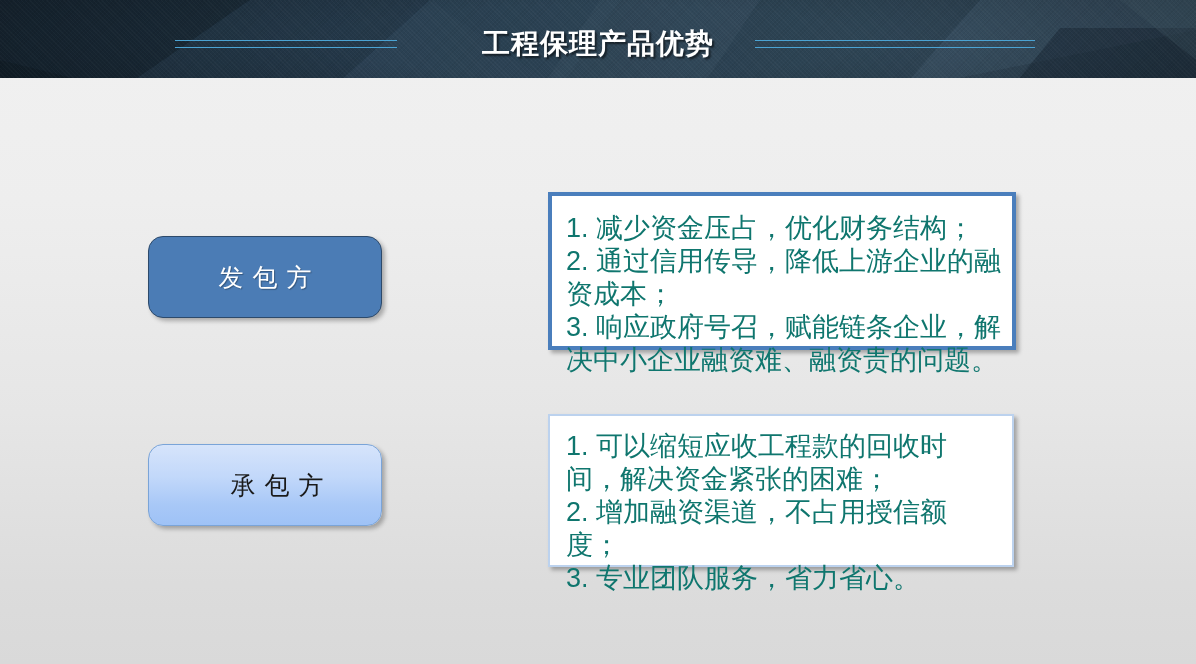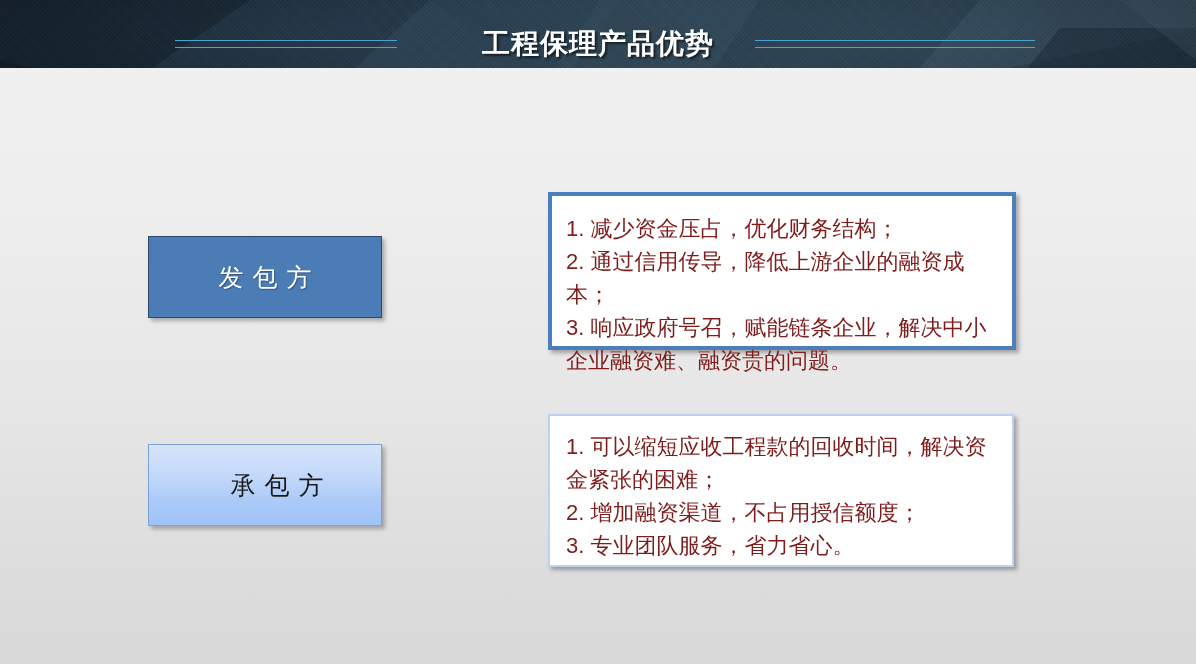--- a/index.html
+++ b/index.html
@@ -17,21 +17,21 @@
     height: 664px;
     overflow: hidden;
     background: linear-gradient(to bottom, #f1f1f1 0%, #eeeeee 30%, #e6e6e6 62%, #dcdcdc 88%, #d9d9d9 100%);
   }
 
   
   #header {
     position: absolute;
     left: 0; top: 0;
     width: 1196px;
-    height: 68px;
+    height: 78px;
     overflow: hidden;
     background: #1e3040;
   }
   #header .poly {
     position: absolute;
     left: 0; top: 0;
     width: 1196px; height: 90px;
   }
   
   #header .texture {
@@ -78,21 +78,21 @@
   }
   .rule-group .rule.r1 { top: 0px; }
   .rule-group .rule.r2 { top: 7px; }
   #rules-left  { left: 175px; top: 40px; width: 222px; }
   #rules-right { left: 755px; top: 40px; width: 280px; }
 
   
   .role-pill {
     position: absolute;
     box-sizing: border-box;
-    border-radius: 0;
+    border-radius: 15px;
     display: flex;
     align-items: center;
     justify-content: center;
     font-size: 25px;
     letter-spacing: 9px;
     text-indent: 9px;
     box-shadow: 3px 3px 4px rgba(0,0,0,0.28);
   }
   #pill-fabaofang {
     left: 148px; top: 236px;
@@ -112,23 +112,23 @@
   }
 
   
   .content-box {
     position: absolute;
     box-sizing: border-box;
     background: #ffffff;
     box-shadow: 3px 3px 4px rgba(0,0,0,0.30);
   }
   .content-box .body {
-    font-size: 22px;
+    font-size: 27px;
     line-height: 33px;
-    color: #7f1d1d;
+    color: #0f766e;
     white-space: pre-line;
   }
   #box-fabaofang {
     left: 548px; top: 192px;
     width: 468px; height: 158px;
     border: 4px solid #4a7ebc;
     padding: 16px 8px 8px 14px;
   }
   #box-chengbaofang {
     left: 548px; top: 414px;

